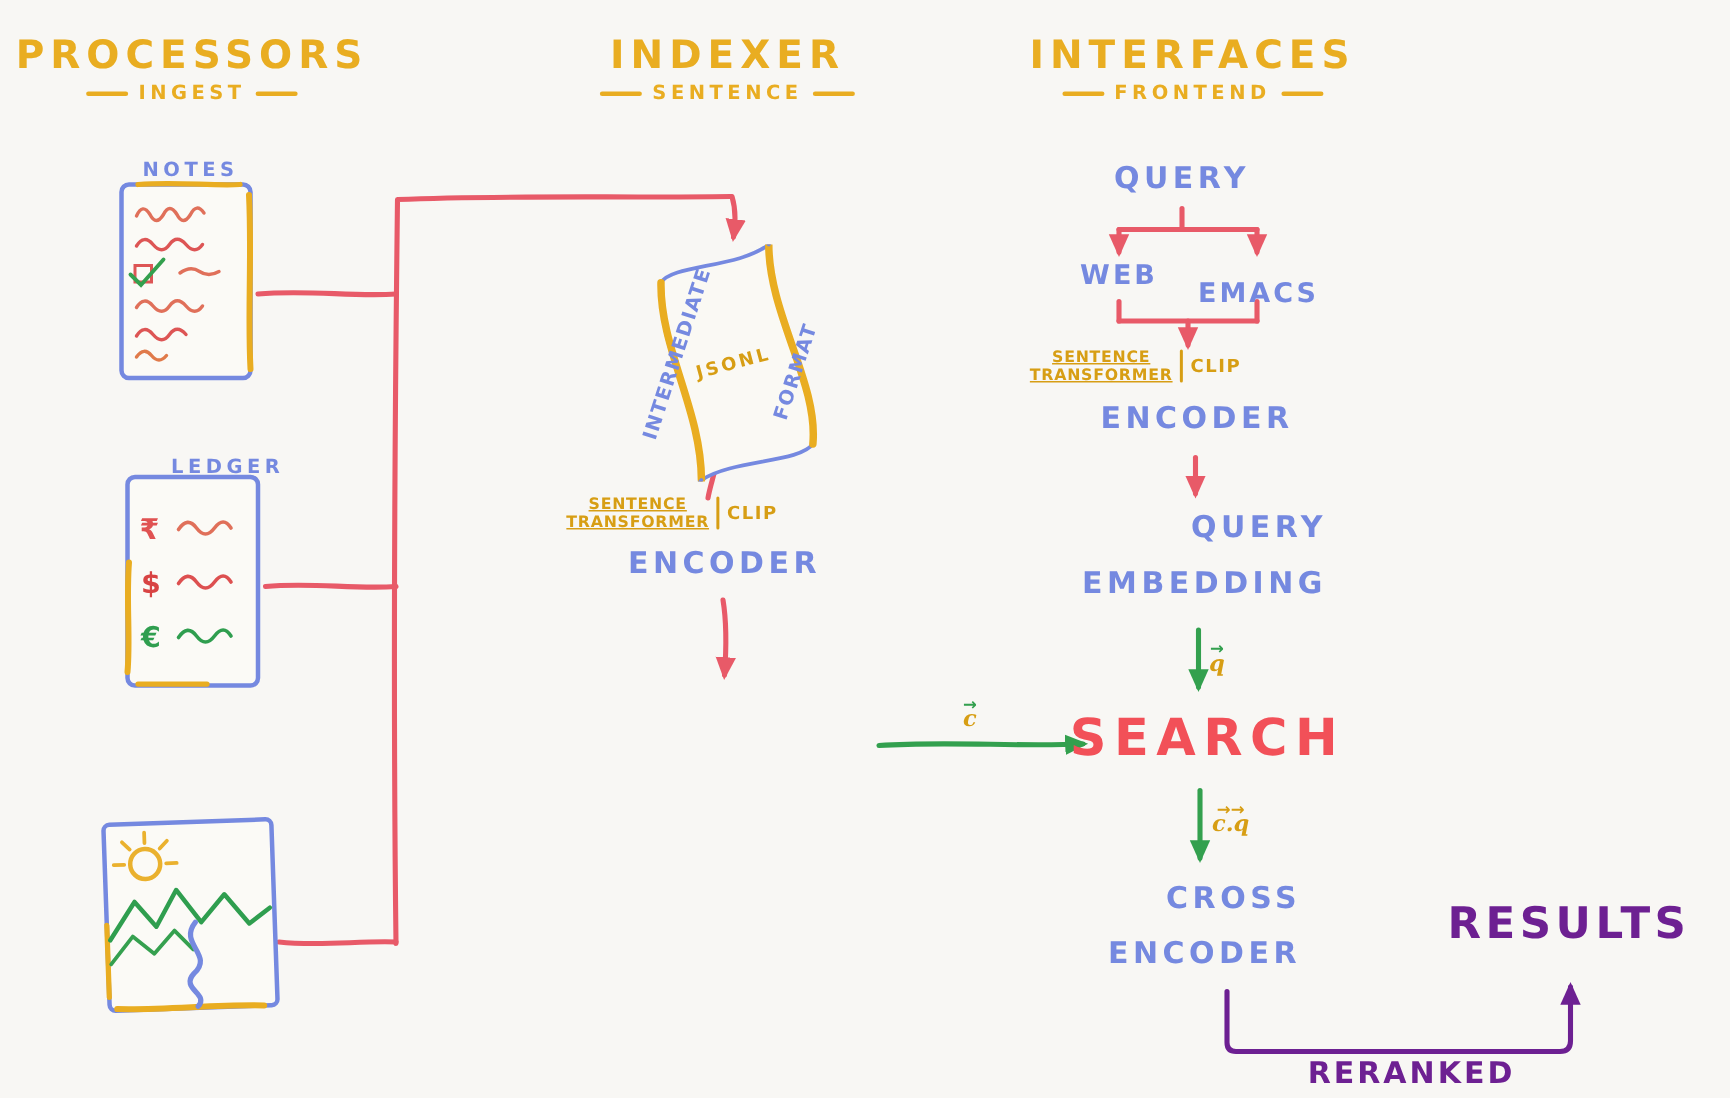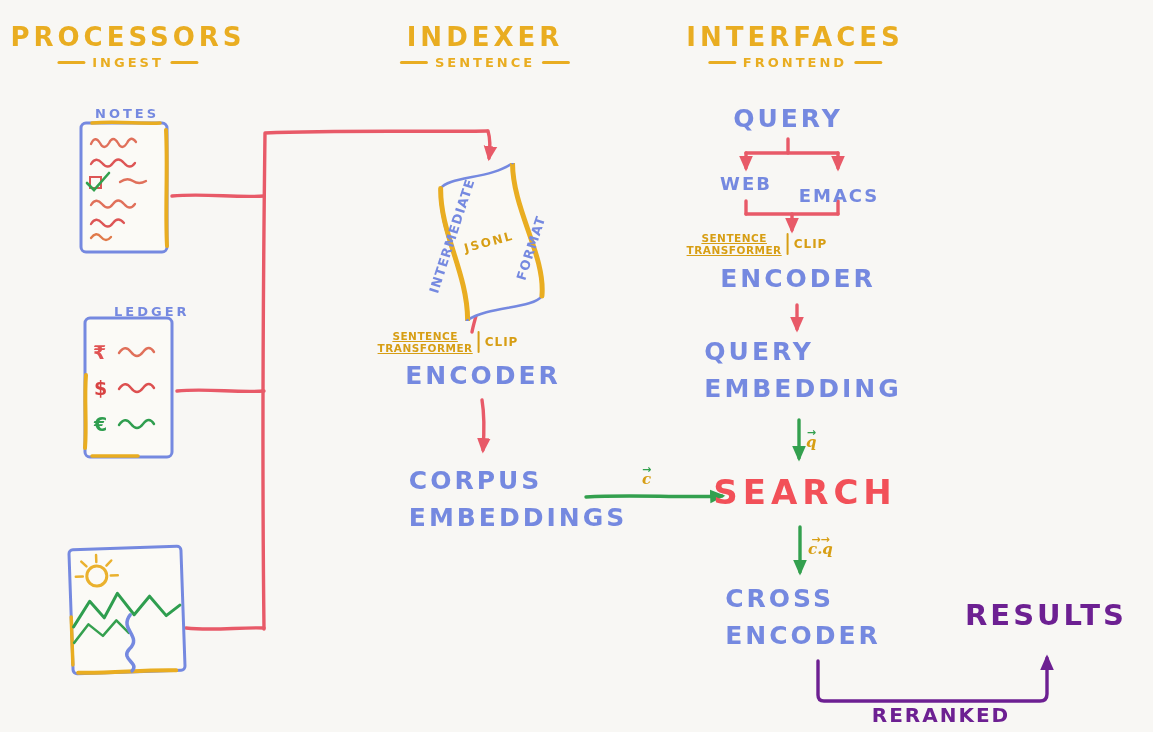--- a/index.html
+++ b/index.html
@@ -23,22 +23,22 @@
   .hdr{position:absolute;transform:translateX(-50%);display:flex;flex-direction:column;align-items:center;gap:3px;}
   .hdr-title{color:var(--yellow);font-weight:bold;font-size:26px;letter-spacing:4px;white-space:nowrap;}
   .hdr-sub{display:flex;align-items:center;gap:7px;color:var(--yellow);font-weight:bold;font-size:13px;letter-spacing:3px;}
   .dash{width:28px;height:3px;background:var(--yellow);border-radius:2px;}
 
   
   .card-label{position:absolute;color:var(--blue);font-weight:bold;font-size:13px;letter-spacing:3px;white-space:nowrap;}
   .card{position:absolute;}
 
   
-  .blue-block{position:absolute;transform:translateX(-50%);text-align:left;color:var(--blue);
-    font-weight:bold;font-size:25px;letter-spacing:3px;line-height:37px;white-space:nowrap;}
+  .blue-block{position:absolute;transform:translateX(-50%);text-align:right;color:var(--blue);
+    font-weight:bold;font-size:20px;letter-spacing:3px;line-height:37px;white-space:nowrap;}
   .blue-md{position:absolute;transform:translateX(-50%);color:var(--blue);font-weight:bold;font-size:18px;letter-spacing:2px;white-space:nowrap;}
   .search-text{position:absolute;transform:translateX(-50%);color:var(--searchred);font-weight:bold;font-size:34px;letter-spacing:5px;white-space:nowrap;}
   .purple-lg{position:absolute;transform:translateX(-50%);color:var(--purple);font-weight:bold;font-size:29px;letter-spacing:3px;white-space:nowrap;}
   .purple-md{position:absolute;transform:translateX(-50%);color:var(--purple);font-weight:bold;font-size:20px;letter-spacing:2px;white-space:nowrap;}
 
   
   .caption{position:absolute;transform:translateX(-50%);display:flex;align-items:center;gap:5px;
     color:var(--goldtext);font-weight:bold;white-space:nowrap;}
   .cap-col{display:flex;flex-direction:column;align-items:center;font-size:10.5px;line-height:12px;letter-spacing:.5px;text-decoration:underline;}
   .cap-div{width:2px;height:22px;background:var(--goldtext);border-radius:2px;}
@@ -204,24 +204,20 @@
     <div class="cap-col">
       <span>SENTENCE</span>
       <span>TRANSFORMER</span>
     </div>
     <span class="cap-div"></span>
     <span class="cap-clip">CLIP</span>
   </div>
 
   <div class="blue-block" style="left:483px;top:357px;">ENCODER</div>
 
-  <div class="blue-block" style="left:518px;top:462px;">
-    <div>CORPUS</div>
-    <div>EMBEDDINGS</div>
-  </div>
 
   <div class="vec" style="left:642px;top:464px;">
     <span class="arr">→</span>
     <span class="base">c</span>
   </div>
 
   <div class="blue-block" style="left:788px;top:100px;">QUERY</div>
 
   <div class="blue-md" style="left:746px;top:173px;">WEB</div>
   <div class="blue-md" style="left:839px;top:173px;margin-top:12px;">EMACS</div>

